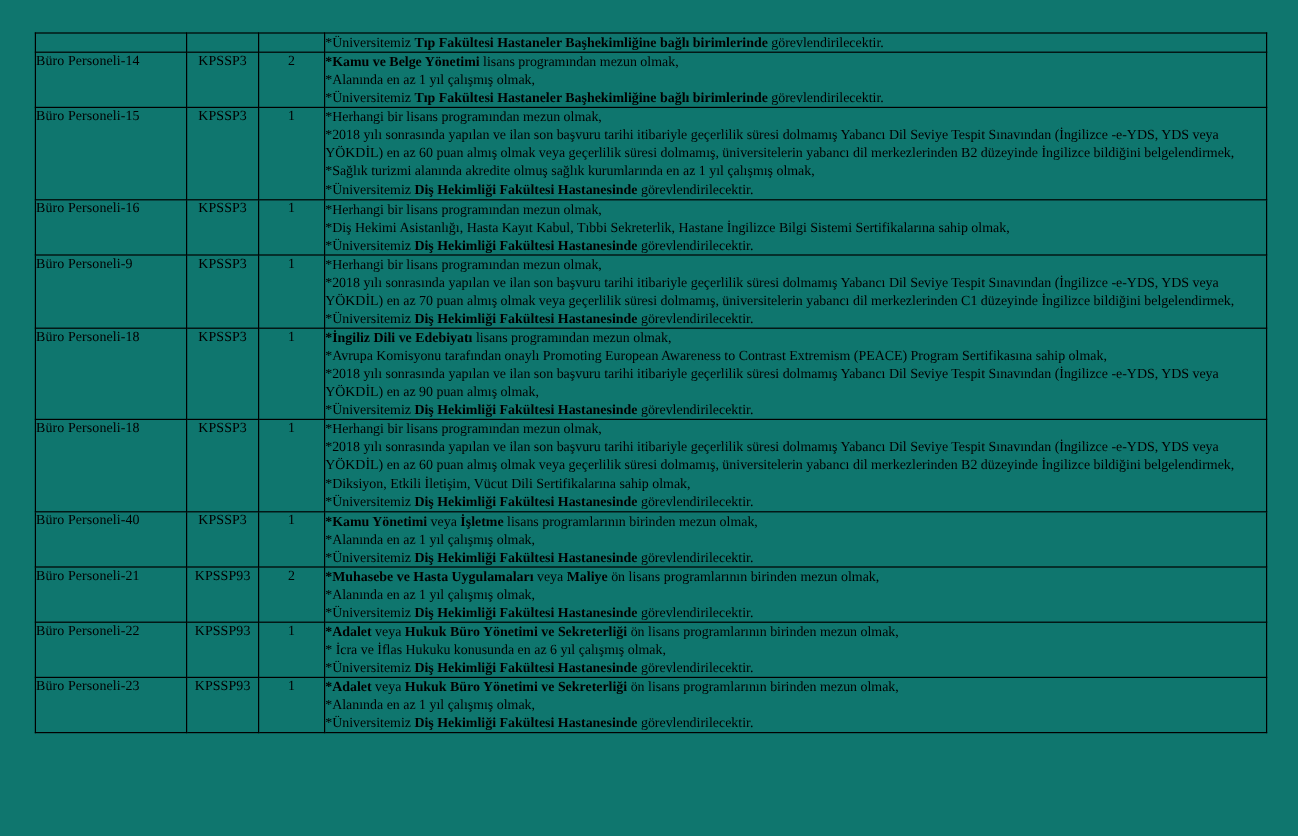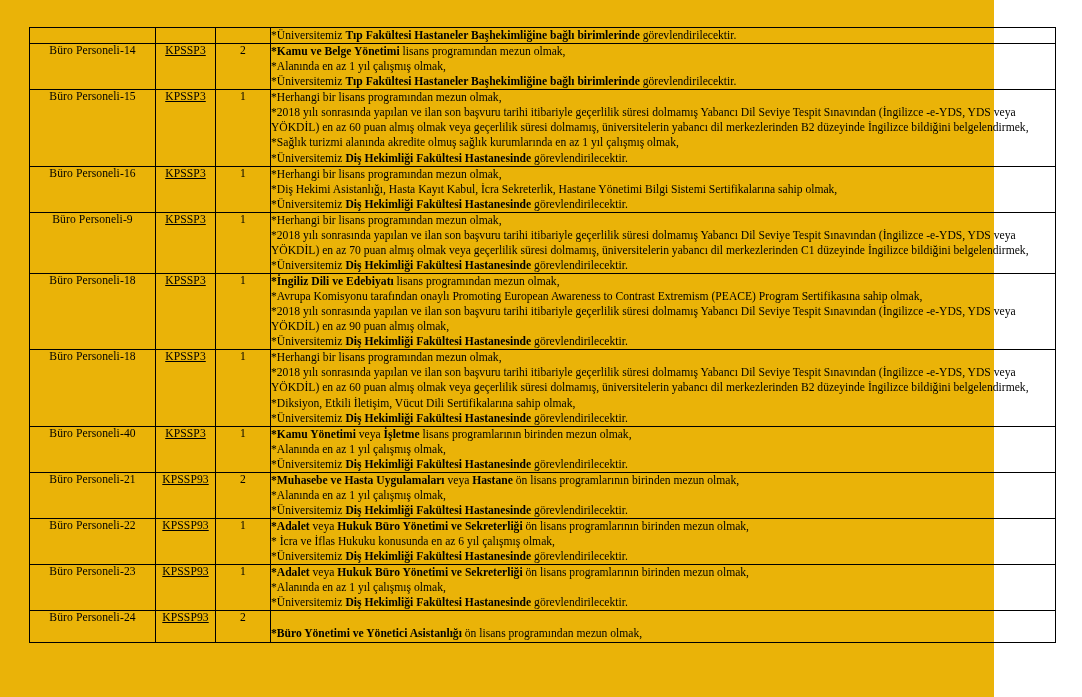--- a/index.html
+++ b/index.html
@@ -9,23 +9,23 @@
   }
   body {
     width: 1082px;
     height: 697px;
     font-family: "Liberation Serif", "DejaVu Serif", serif;
     color: #000000;
     overflow: hidden;
   }
   #page {
     position: relative;
-    width: 994px;
+    width: 1082px;
     height: 697px;
-    background: #eab308;
+    background: #0f766e;
   }
   table.reqtable {
     position: absolute;
     left: 29px;
     top: 27px;
     width: 1026px;
     border-collapse: collapse;
     table-layout: fixed;
   }
   table.reqtable td {
@@ -34,31 +34,29 @@
     padding: 0;
     font-size: 11.6px;
     line-height: 1.28;
   }
   col.c-pos   { width: 126px; }
   col.c-kpss  { width: 60px;  }
   col.c-count { width: 55px;  }
   col.c-req   { width: 785px; }
 
   td.pos {
-    text-align: center;
     font-size: 12.4px;
     padding-top: 2px;
     letter-spacing: 0.1px;
   }
   td.kpss {
     text-align: center;
     font-size: 12.4px;
     padding-top: 2px;
     letter-spacing: 0.1px;
-    text-decoration: underline;
   }
   td.count {
     text-align: center;
     vertical-align: middle;
     font-size: 12.4px;
   }
   td.req {
     padding: 1px 3px 1px 4px;
     text-align: left;
   }
@@ -109,21 +107,21 @@
             <div class="line">*Sağlık turizmi alanında akredite olmuş sağlık kurumlarında en az 1 yıl çalışmış olmak,</div>
             <div class="line">*Üniversitemiz <b>Diş Hekimliği Fakültesi Hastanesinde</b> görevlendirilecektir.</div>
           </td>
         </tr>
         <tr>
           <td class="pos">Büro Personeli-16</td>
           <td class="kpss">KPSSP3</td>
           <td class="count">1</td>
           <td class="req">
             <div class="line">*Herhangi bir lisans programından mezun olmak,</div>
-            <div class="line">*Diş Hekimi Asistanlığı, Hasta Kayıt Kabul, İcra Sekreterlik, Hastane Yönetimi Bilgi Sistemi Sertifikalarına sahip olmak,</div>
+            <div class="line">*Diş Hekimi Asistanlığı, Hasta Kayıt Kabul, Tıbbi Sekreterlik, Hastane İngilizce Bilgi Sistemi Sertifikalarına sahip olmak,</div>
             <div class="line">*Üniversitemiz <b>Diş Hekimliği Fakültesi Hastanesinde</b> görevlendirilecektir.</div>
           </td>
         </tr>
         <tr>
           <td class="pos">Büro Personeli-9</td>
           <td class="kpss">KPSSP3</td>
           <td class="count">1</td>
           <td class="req">
             <div class="line">*Herhangi bir lisans programından mezun olmak,</div>
             <div class="line">*2018 yılı sonrasında yapılan ve ilan son başvuru tarihi itibariyle geçerlilik süresi dolmamış Yabancı Dil Seviye Tespit Sınavından (İngilizce -e-YDS, YDS veya YÖKDİL) en az 70 puan almış olmak veya geçerlilik süresi dolmamış, üniversitelerin yabancı dil merkezlerinden C1 düzeyinde İngilizce bildiğini belgelendirmek,</div>
@@ -160,21 +158,21 @@
             <div class="line"><b>*</b><b>Kamu Yönetimi</b> veya <b>İşletme</b> lisans programlarının birinden mezun olmak,</div>
             <div class="line">*Alanında en az 1 yıl çalışmış olmak,</div>
             <div class="line">*Üniversitemiz <b>Diş Hekimliği Fakültesi Hastanesinde</b> görevlendirilecektir.</div>
           </td>
         </tr>
         <tr>
           <td class="pos">Büro Personeli-21</td>
           <td class="kpss">KPSSP93</td>
           <td class="count">2</td>
           <td class="req">
-            <div class="line"><b>*</b><b>Muhasebe ve Hasta Uygulamaları</b> veya <b>Hastane</b> ön lisans programlarının birinden mezun olmak,</div>
+            <div class="line"><b>*</b><b>Muhasebe ve Hasta Uygulamaları</b> veya <b>Maliye</b> ön lisans programlarının birinden mezun olmak,</div>
             <div class="line">*Alanında en az 1 yıl çalışmış olmak,</div>
             <div class="line"> *Üniversitemiz <b>Diş Hekimliği Fakültesi Hastanesinde</b> görevlendirilecektir.</div>
           </td>
         </tr>
         <tr>
           <td class="pos">Büro Personeli-22</td>
           <td class="kpss">KPSSP93</td>
           <td class="count">1</td>
           <td class="req">
             <div class="line"><b>*</b><b>Adalet</b> veya <b>Hukuk Büro Yönetimi ve Sekreterliği</b> ön lisans programlarının birinden mezun olmak,</div>
@@ -185,24 +183,15 @@
         <tr>
           <td class="pos">Büro Personeli-23</td>
           <td class="kpss">KPSSP93</td>
           <td class="count">1</td>
           <td class="req">
             <div class="line"><b>*</b><b>Adalet</b> veya <b>Hukuk Büro Yönetimi ve Sekreterliği</b> ön lisans programlarının birinden mezun olmak,</div>
             <div class="line">*Alanında en az 1 yıl çalışmış olmak,</div>
             <div class="line">*Üniversitemiz <b>Diş Hekimliği Fakültesi Hastanesinde</b> görevlendirilecektir.</div>
           </td>
         </tr>
-        <tr>
-          <td class="pos">Büro Personeli-24</td>
-          <td class="kpss">KPSSP93</td>
-          <td class="count">2</td>
-          <td class="req">
-            <div class="line">&nbsp;</div>
-            <div class="line"><b>*</b><b>Büro Yönetimi ve Yönetici Asistanlığı</b> ön lisans programından mezun olmak,</div>
-          </td>
-        </tr>
       </tbody>
   </table>
 </div>
 
 </body></html>

